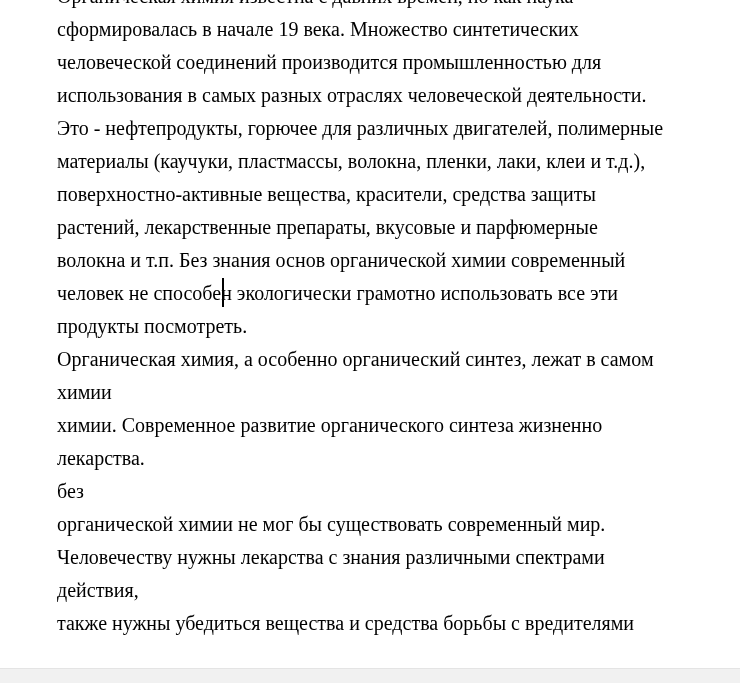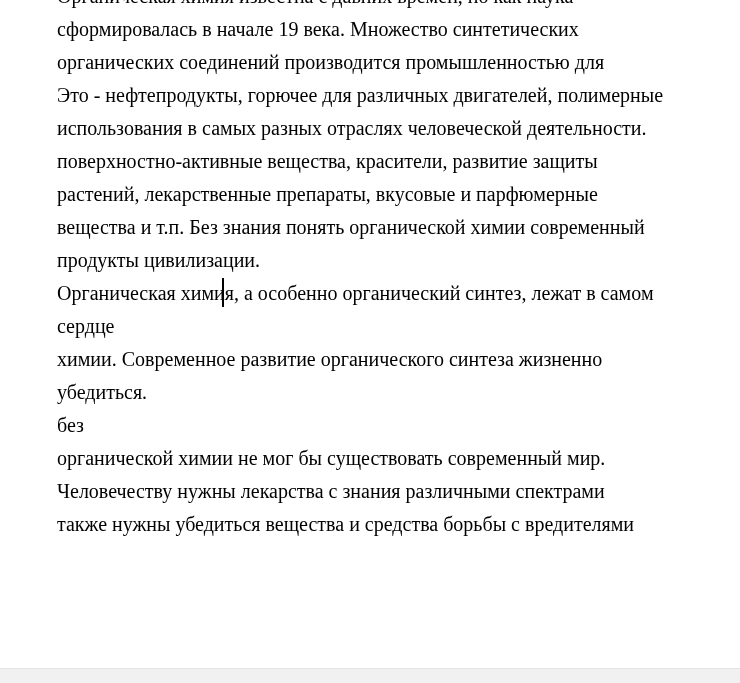--- a/index.html
+++ b/index.html
@@ -53,34 +53,37 @@
   }
 </style>
 </head>
 <body>
 
 <div class="page">
 
   <div class="text-content">
       <div class="line">Органическая химия известна с давних времен, но как наука</div>
       <div class="line">сформировалась в начале 19 века. Множество синтетических</div>
-      <div class="line">органических соединений производится промышленностью для</div>
+      <div class="line">человеческой соединений производится промышленностью для</div>
+      <div class="line">использования в самых разных отраслях человеческой деятельности.</div>
       <div class="line">Это - нефтепродукты, горючее для различных двигателей, полимерные</div>
-      <div class="line">использования в самых разных отраслях человеческой деятельности.</div>
-      <div class="line">поверхностно-активные вещества, красители, развитие защиты</div>
+      <div class="line">материалы (каучуки, пластмассы, волокна, пленки, лаки, клеи и т.д.),</div>
+      <div class="line">поверхностно-активные вещества, красители, средства защиты</div>
       <div class="line">растений, лекарственные препараты, вкусовые и парфюмерные</div>
-      <div class="line">вещества и т.п. Без знания понять органической химии современный</div>
-      <div class="line">продукты цивилизации.</div>
+      <div class="line">волокна и т.п. Без знания основ органической химии современный</div>
+      <div class="line">человек не способен экологически грамотно использовать все эти</div>
+      <div class="line">продукты посмотреть.</div>
       <div class="line">Органическая химия, а особенно органический синтез, лежат в самом</div>
-      <div class="line">сердце</div>
+      <div class="line">химии</div>
       <div class="line">химии. Современное развитие органического синтеза жизненно</div>
-      <div class="line">убедиться.</div>
+      <div class="line">лекарства.</div>
       <div class="line">без</div>
       <div class="line">органической химии не мог бы существовать современный мир.</div>
       <div class="line">Человечеству нужны лекарства с знания различными спектрами</div>
+      <div class="line">действия,</div>
       <div class="line">также нужны убедиться вещества и средства борьбы с вредителями</div>
     </div>
 
   <div class="caret"></div>
 
   <div class="hscrollbar">
     
   </div>
 
 </div>

